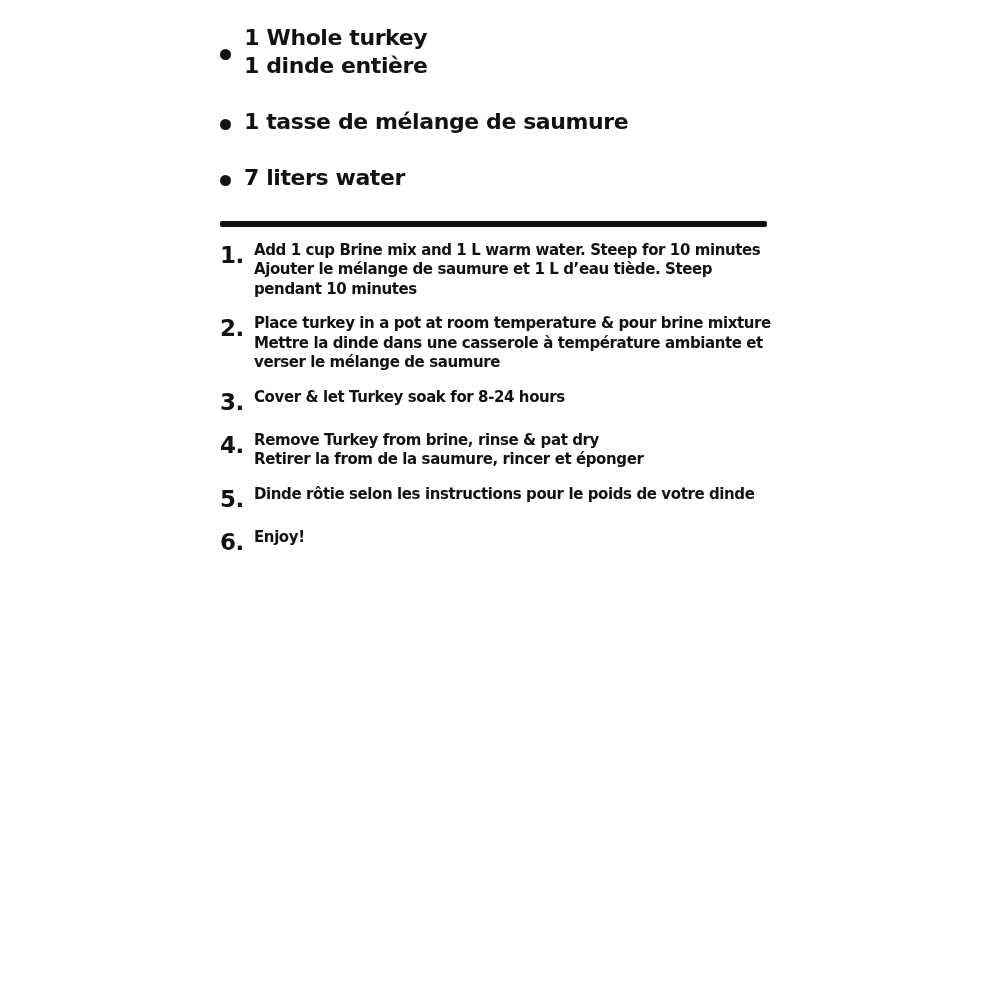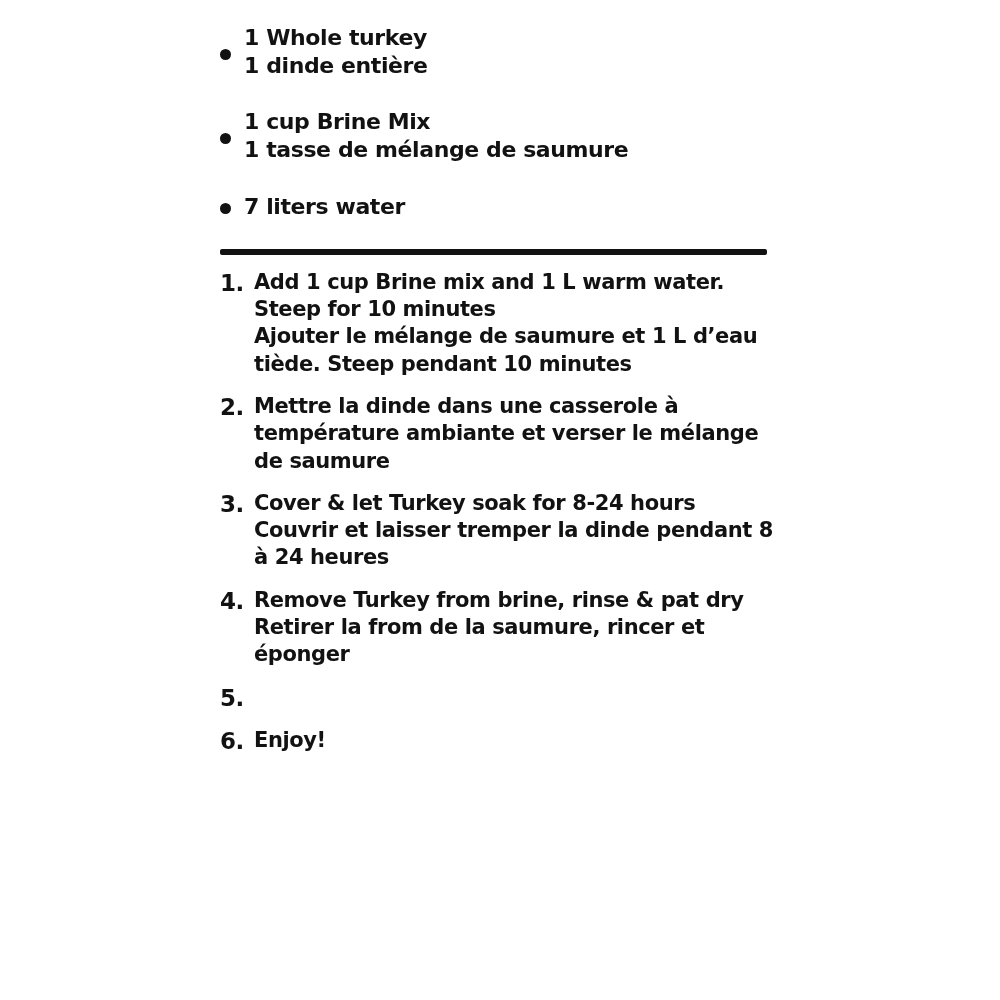--- a/index.html
+++ b/index.html
@@ -16,20 +16,21 @@
   .page {
     position: relative;
     width: 1000px;
     height: 1000px;
     letter-spacing: -0.4px;
   }
 
   
   .ingredients {
     padding: 24px 4px 0 220px;
+    text-align: center;
   }
   .ingredient {
     display: flex;
     align-items: center;
     margin-bottom: 28px;
   }
   .bullet {
     width: 11px;
     height: 11px;
     border-radius: 50%;
@@ -60,21 +61,21 @@
   .step {
     display: flex;
     margin-bottom: 15px;
   }
   .step-num {
     flex: 0 0 34px;
     font-size: 23px;
     line-height: 1.22;
   }
   .step-text {
-    font-size: 21px;
+    font-size: 15px;
     line-height: 1.3;
     width: 530px;
   }
   .fr-line:empty { display: none; }
 </style>
 </head>
 <body>
 
 <div class="page">
 
@@ -84,21 +85,20 @@
       <span class="bullet"></span>
       <div class="ing-lines">
         <div>1 Whole turkey</div>
         <div>1 dinde entière</div>
       </div>
     </div>
 
     <div class="ingredient">
       <span class="bullet"></span>
       <div class="ing-lines">
-        <div>1 cup Brine Mix</div>
         <div>1 tasse de mélange de saumure</div>
       </div>
     </div>
 
     <div class="ingredient">
       <span class="bullet"></span>
       <div class="ing-lines">
         <div>7 liters water</div>
       </div>
     </div>
@@ -114,43 +114,44 @@
       <div class="step-num">1.</div>
       <div class="step-text">
         <div class="en-line">Add 1 cup Brine mix and 1 L warm water. Steep for 10 minutes</div>
         <div class="fr-line">Ajouter le mélange de saumure et 1 L d’eau tiède. Steep pendant 10 minutes</div>
       </div>
     </div>
 
     <div class="step">
       <div class="step-num">2.</div>
       <div class="step-text">
+        <div class="en-line">Place turkey in a pot at room temperature &amp; pour brine mixture</div>
         <div class="fr-line">Mettre la dinde dans une casserole à température ambiante et verser le mélange de saumure</div>
       </div>
     </div>
 
     <div class="step">
       <div class="step-num">3.</div>
       <div class="step-text">
         <div class="en-line">Cover &amp; let Turkey soak for 8-24 hours</div>
-        <div class="fr-line">Couvrir et laisser tremper la dinde pendant 8 à 24 heures</div>
       </div>
     </div>
 
     <div class="step">
       <div class="step-num">4.</div>
       <div class="step-text">
         <div class="en-line">Remove Turkey from brine, rinse &amp; pat dry</div>
         <div class="fr-line">Retirer la from de la saumure, rincer et éponger</div>
       </div>
     </div>
 
     <div class="step">
       <div class="step-num">5.</div>
       <div class="step-text">
+        <div class="fr-line">Dinde rôtie selon les instructions pour le poids de votre dinde</div>
       </div>
     </div>
 
     <div class="step">
       <div class="step-num">6.</div>
       <div class="step-text">
         <div class="en-line">Enjoy!</div>
 
       </div>
     </div>

